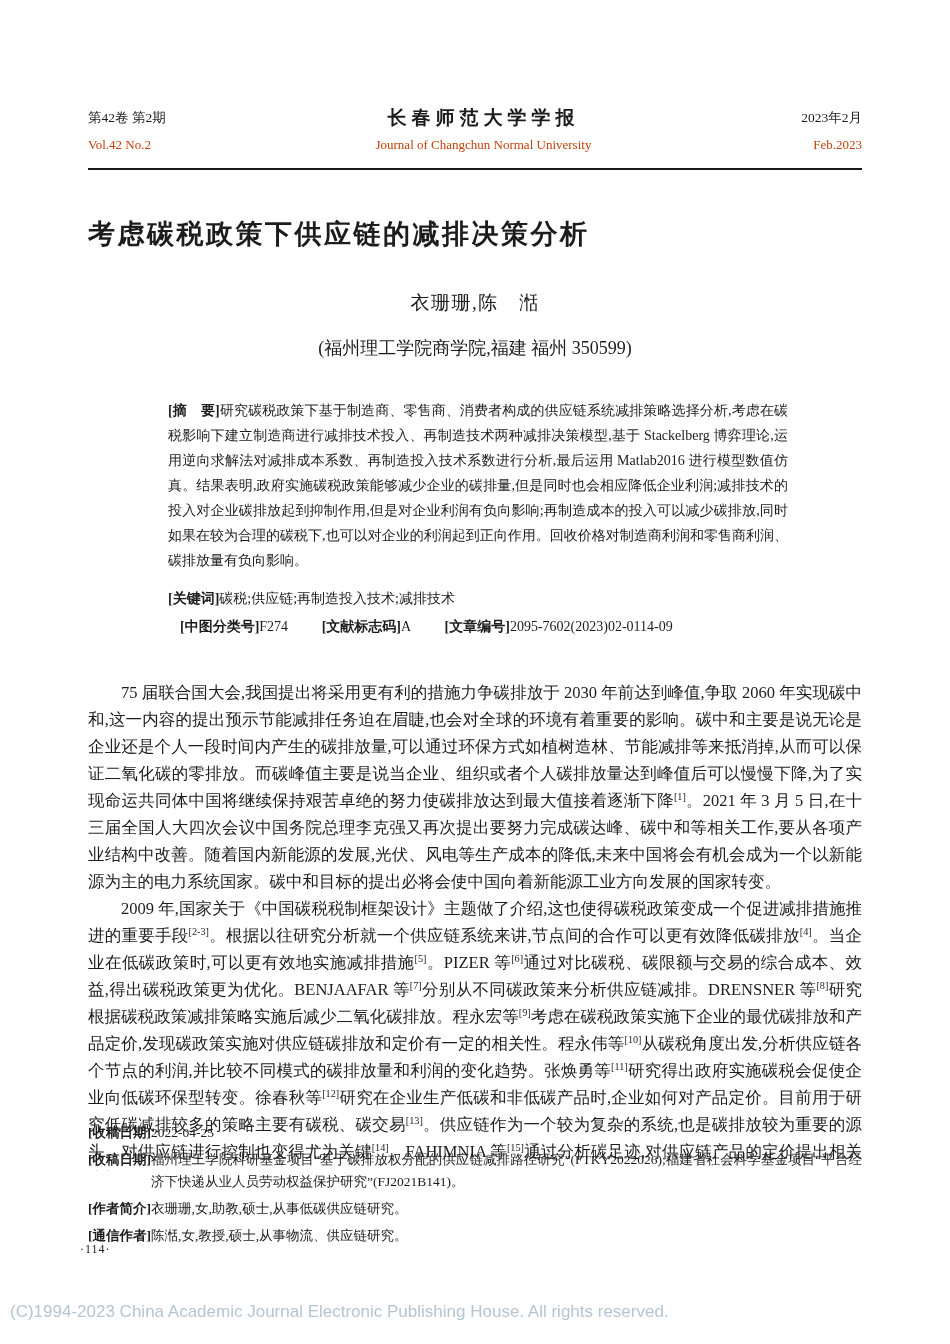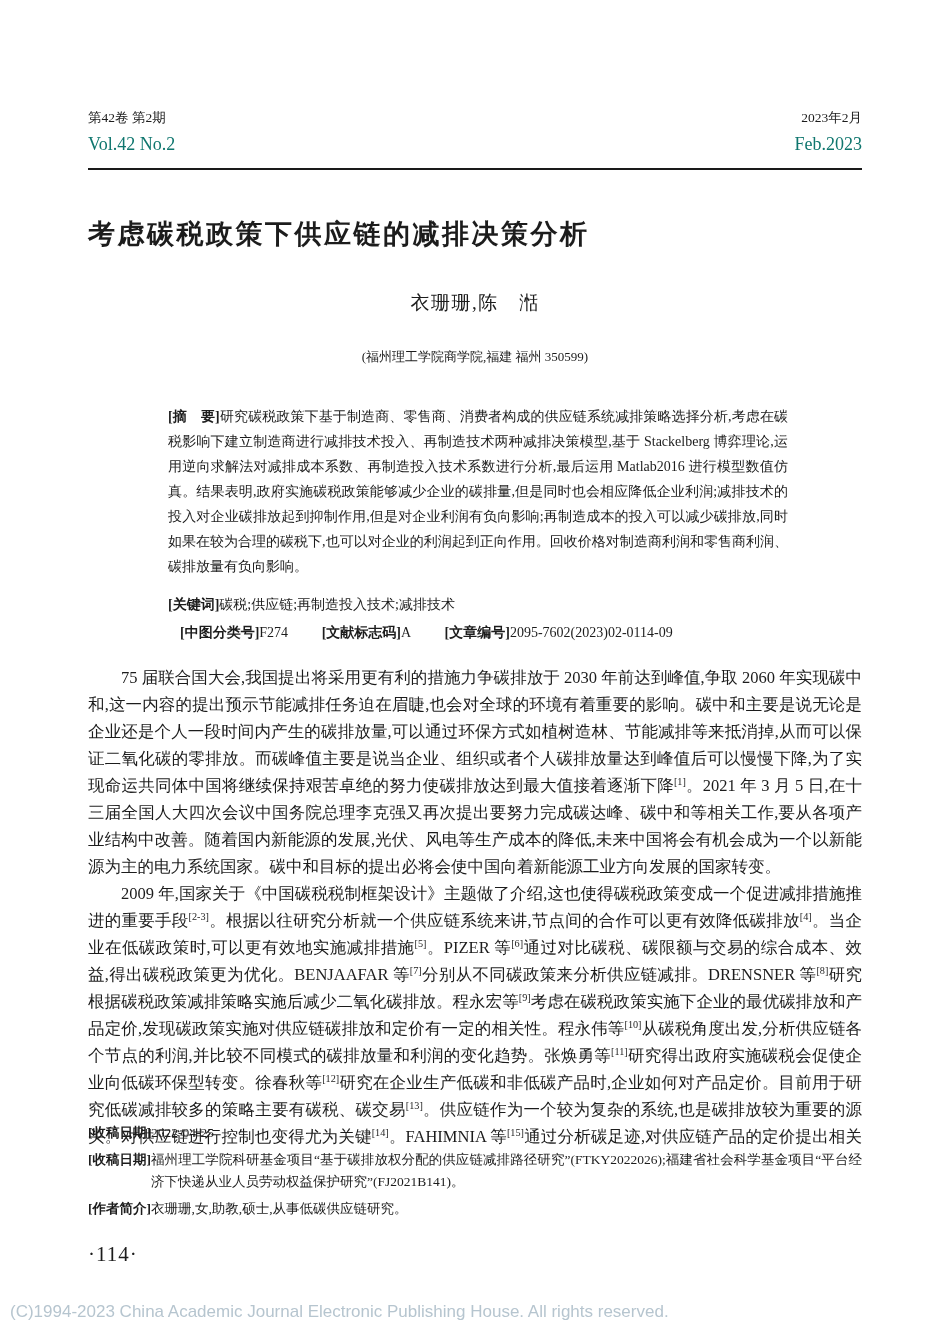--- a/index.html
+++ b/index.html
@@ -22,62 +22,62 @@
     justify-content: space-between;
     align-items: flex-start;
     font-size: 13.5px;
     padding-bottom: 10px;
   }
   .header .row { line-height: 27px; }
   .h-left  { text-align: left; }
   .h-center{ text-align: center; flex: 1; }
   .h-right { text-align: right; }
   .journal-cn { font-size: 19px; font-weight: bold; letter-spacing: 5px; }
-  .en { font-size: 18px; color: #0f766e; }
+  .en { font-size: 13px; color: #c2410c; }
   .header-rule { border-bottom: 2px solid #1a1a1a; height: 0; }
 
   
   .title {
     margin: 46px 0 0 0;
     text-align: left;
     font-family: "Liberation Sans", "DejaVu Sans", sans-serif;
     font-size: 27px;
     font-weight: bold;
     letter-spacing: 2.5px;
   }
   .authors {
     margin-top: 38px;
     text-align: center;
     font-size: 19px;
     letter-spacing: 1.5px;
   }
   .affiliation {
-    margin-top: 32px;
+    margin-top: 20px;
     text-align: center;
-    font-size: 13px;
+    font-size: 18px;
     font-family: Liberation Serif, serif;
   }
 
   
   .abstract-block {
     margin: 38px 74px 0 80px;
     font-size: 14px;
     line-height: 25px;
     text-align: justify;
   }
   .abstract-block p { margin: 0; }
   .abstract-block .keywords { margin-top: 13px; }
   .abstract-block .classification { margin-top: 3px; margin-left: 12px; }
   .lbl { font-weight: bold; }
   .cls-group { margin-right: 30px; white-space: nowrap; }
   .cls-group:last-child { margin-right: 0; }
 
   
   .body {
-    margin-top: 19px;
+    margin-top: 40px;
     font-size: 16.5px;
     line-height: 27px;
     text-align: justify;
     max-height: 492px;
     overflow: hidden;
   }
   .body .para { margin: 0; text-indent: 2em; }
   sup { font-size: 0.62em; line-height: 0; vertical-align: super; }
 
   
@@ -89,23 +89,23 @@
     font-size: 13.5px;
     line-height: 22px;
   }
   .fn { display: flex; margin-bottom: 5px; }
   .fn .lbl { white-space: nowrap; }
   .fn-text { flex: 1; text-align: justify; }
 
   
   .page-number {
     position: absolute;
-    left: 88px;
+    left: 80px;
     top: 1242px;
-    font-size: 21px;
+    font-size: 12px;
     letter-spacing: 1px;
   }
 
   
   .footer {
     position: absolute;
     left: 10px;
     right: 10px;
     top: 1302px;
     font-family: "Liberation Sans", "DejaVu Sans", sans-serif;
@@ -121,20 +121,24 @@
 </head>
 <body>
 
 <div class="page">
   <div class="content">
 
     <div class="header">
       <div class="h-left">
         <div class="row">第42卷 第2期</div>
         <div class="row en">Vol.42 No.2</div>
+      </div>
+      <div class="h-center">
+        <div class="row journal-cn">长春师范大学学报</div>
+        <div class="row en">Journal of Changchun Normal University</div>
       </div>
       <div class="h-right">
         <div class="row">2023年2月</div>
         <div class="row en">Feb.2023</div>
       </div>
     </div>
     <div class="header-rule"></div>
 
     <h1 class="title">考虑碳税政策下供应链的减排决策分析</h1>
     <div class="authors">衣珊珊,陈　湉</div>
@@ -163,20 +167,24 @@
       <div class="fn-text">2022-04-25</div>
     </div>
     <div class="fn">
       <span class="lbl">[收稿日期]</span>
       <div class="fn-text">福州理工学院科研基金项目“基于碳排放权分配的供应链减排路径研究”(FTKY2022026);福建省社会科学基金项目“平台经济下快递从业人员劳动权益保护研究”(FJ2021B141)。</div>
     </div>
     <div class="fn">
       <span class="lbl">[作者简介]</span>
       <div class="fn-text">衣珊珊,女,助教,硕士,从事低碳供应链研究。</div>
     </div>
+    <div class="fn">
+      <span class="lbl">[通信作者]</span>
+      <div class="fn-text">陈湉,女,教授,硕士,从事物流、供应链研究。</div>
+    </div>
   </div>
 
   <div class="page-number">·114·</div>
 
   <div class="footer">
     <span>(C)1994-2023 China Academic Journal Electronic Publishing House. All rights reserved.</span>
     <a class="url">http://www.cnki.net</a>
   </div>
 </div>
 

